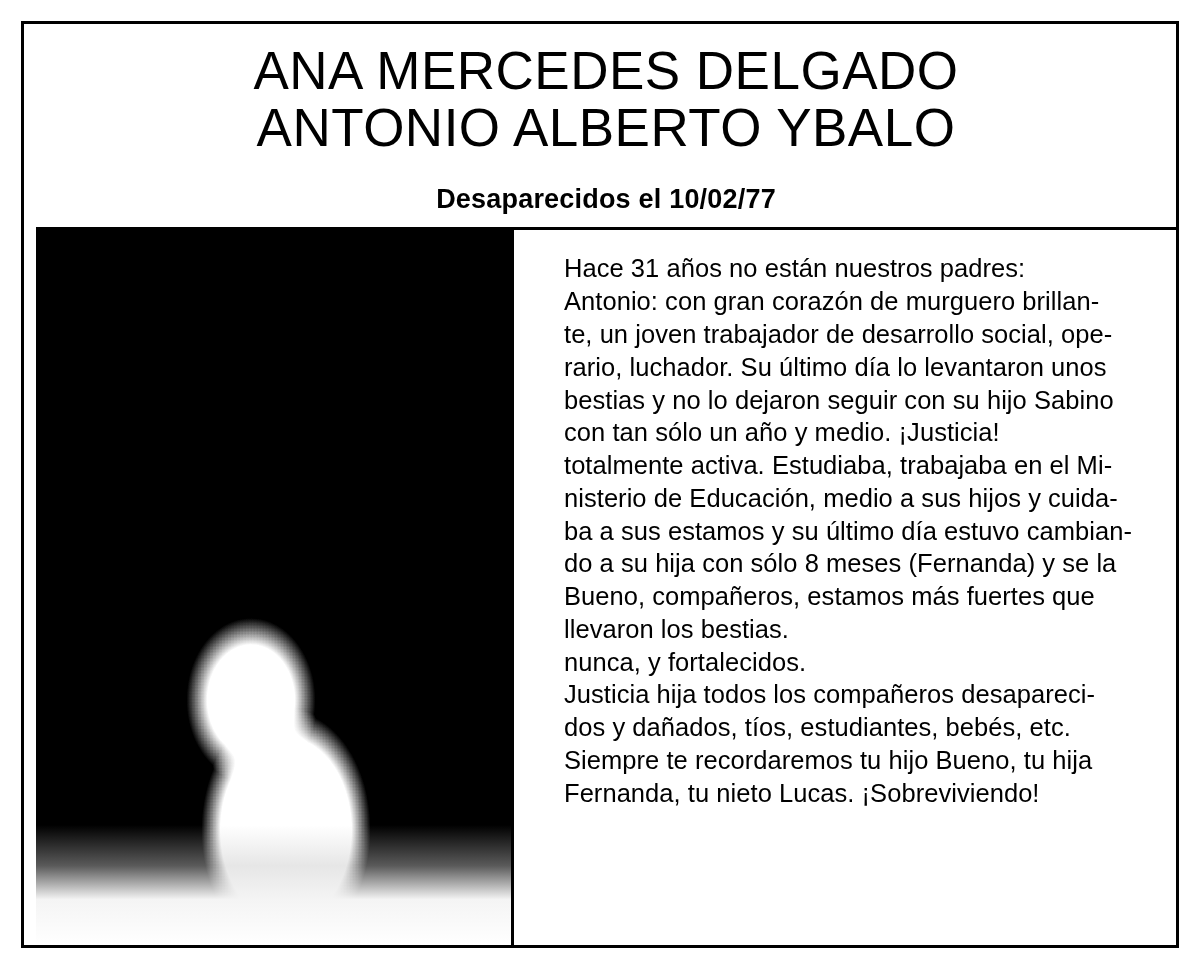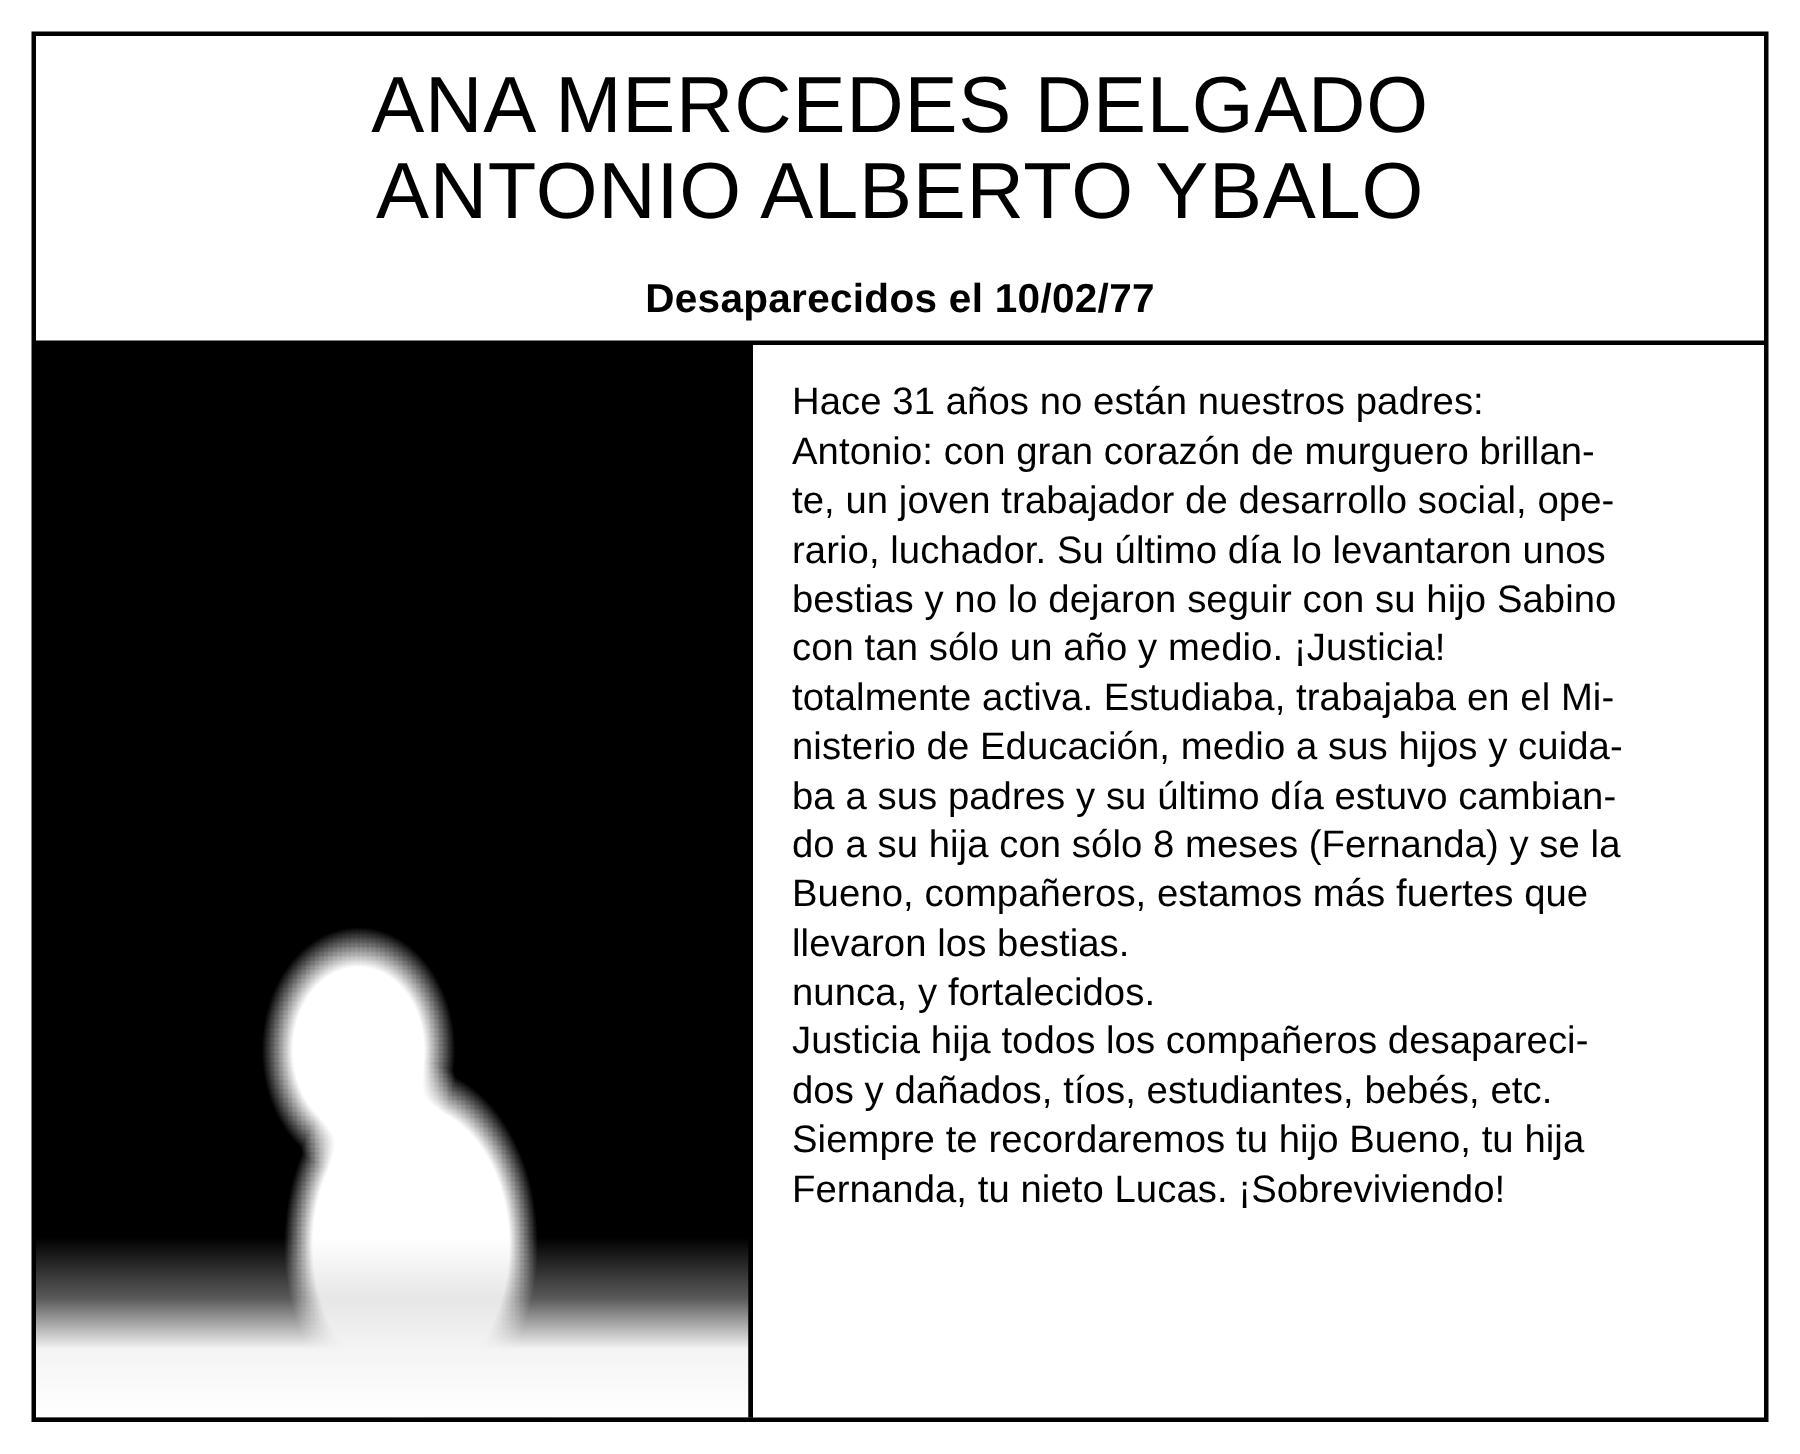--- a/index.html
+++ b/index.html
@@ -22,20 +22,21 @@
   .frame {
     position: absolute;
     left: 21px;
     top: 21px;
     width: 1158px;
     height: 927px;
     border: 3px solid #000000;
     box-sizing: border-box;
     display: flex;
     flex-direction: column;
+    padding-left: 12px;
   }
   .header {
     border-bottom: 3px solid #000000;
     padding: 18px 10px 12px 10px;
     text-align: center;
     flex: 0 0 auto;
   }
   .name-line {
     font-size: 53px;
     line-height: 1.08;
@@ -47,20 +48,21 @@
     font-size: 27px;
     font-weight: bold;
     margin-top: 28px;
     letter-spacing: 0.2px;
   }
   .body-row {
     flex: 1 1 auto;
     display: flex;
     flex-direction: row;
     min-height: 0;
+    gap: 24px;
   }
   .photo-cell {
     flex: 0 0 475px;
     border-right: 3px solid #000000;
     position: relative;
     overflow: hidden;
     background: #050505;
   }
   
   .photo {
@@ -133,21 +135,21 @@
 
       <div class="text-cell">
         <p class="para">Hace 31 años no están nuestros padres:</p>
         <p class="para">Antonio: con gran corazón de murguero brillan-</p>
         <p class="para">te, un joven trabajador de desarrollo social, ope-</p>
         <p class="para">rario, luchador. Su último día lo levantaron unos</p>
         <p class="para">bestias y no lo dejaron seguir con su hijo Sabino</p>
         <p class="para">con tan sólo un año y medio. ¡Justicia!</p>
         <p class="para">totalmente activa. Estudiaba, trabajaba en el Mi-</p>
         <p class="para">nisterio de Educación, medio a sus hijos y cuida-</p>
-        <p class="para">ba a sus padres y su último día estuvo cambian-</p>
+        <p class="para">ba a sus estamos y su último día estuvo cambian-</p>
         <p class="para">do a su hija con sólo 8 meses (Fernanda) y se la</p>
         <p class="para">Bueno, compañeros, estamos más fuertes que</p>
         <p class="para">llevaron los bestias.</p>
         <p class="para">nunca, y fortalecidos.</p>
         <p class="para">Justicia hija todos los compañeros desapareci-</p>
         <p class="para justify">dos y dañados, tíos, estudiantes, bebés, etc.</p>
         <p class="para">Siempre te recordaremos tu hijo Bueno, tu hija</p>
         <p class="para">Fernanda, tu nieto Lucas. ¡Sobreviviendo!</p>
       </div>
 

